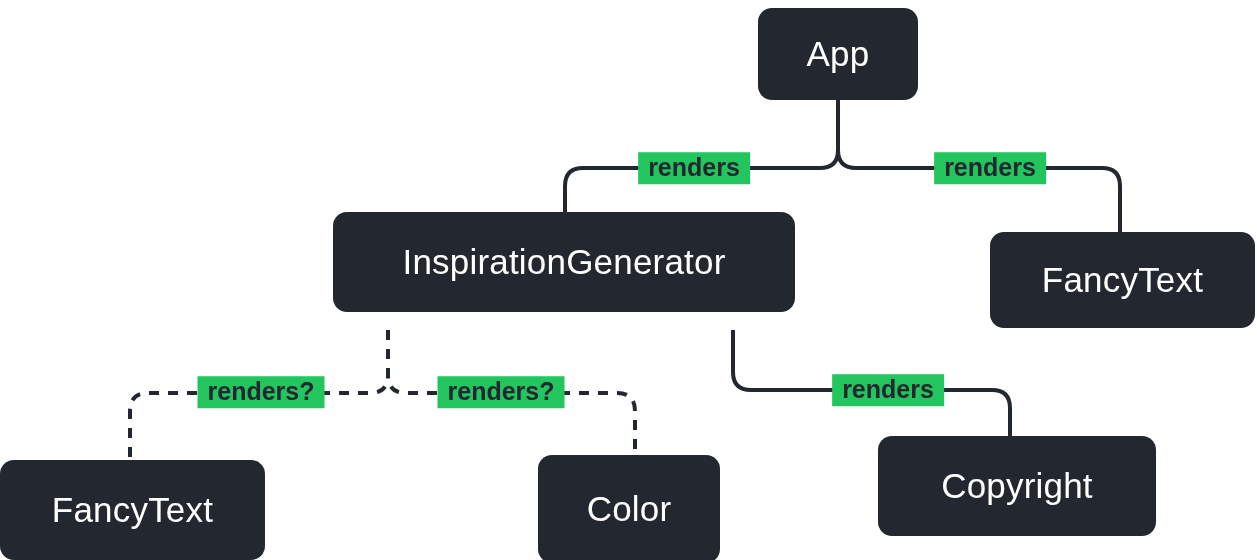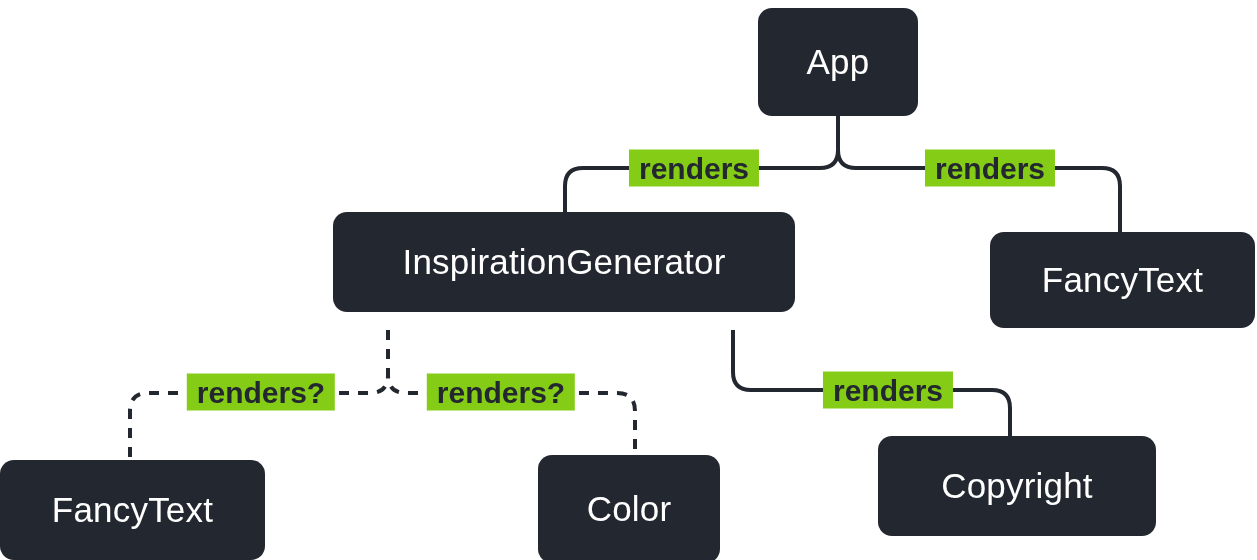--- a/index.html
+++ b/index.html
@@ -29,43 +29,43 @@
     align-items: center;
     justify-content: center;
     font-size: 35px;
     font-weight: 400;
     letter-spacing: 0.2px;
     box-sizing: border-box;
   }
   .edge-label {
     position: absolute;
     transform: translate(-50%, -50%);
-    background: #84cc16;
+    background: #22c55e;
     color: #23272f;
-    font-size: 30px;
+    font-size: 25px;
     font-weight: 700;
     padding: 2px 10px;
     white-space: nowrap;
     line-height: 1.1;
   }
 </style>
 </head>
 <body>
 
 <div class="canvas">
 
   <svg class="edges" width="1257" height="560" viewBox="0 0 1257 560" fill="none" stroke="#23272f" stroke-width="4">
     <path d="M838,100 V150 Q838,168 820,168 H583 Q565,168 565,186 V230"></path>
     <path d="M838,100 V150 Q838,168 856,168 H1102 Q1120,168 1120,186 V232"></path>
     <path d="M733,330 V372 Q733,390 751,390 H992 Q1010,390 1010,408 V458"></path>
     <path stroke-dasharray="10 9" d="M388,330 V375 Q388,393 370,393 H148 Q130,393 130,411 V460"></path>
     <path stroke-dasharray="10 9" d="M388,330 V375 Q388,393 406,393 H617 Q635,393 635,411 V455"></path>
   </svg>
 
-  <div class="node" style="left:758px; top:8px; width:160px; height:108px;">
+  <div class="node" style="left:758px; top:8px; width:160px; height:92px;">
     <span>App</span>
   </div>
 
   <div class="node" style="left:333px; top:212px; width:462px; height:100px;">
     <span>InspirationGenerator</span>
   </div>
 
   <div class="node" style="left:990px; top:232px; width:265px; height:96px;">
     <span>FancyText</span>
   </div>

